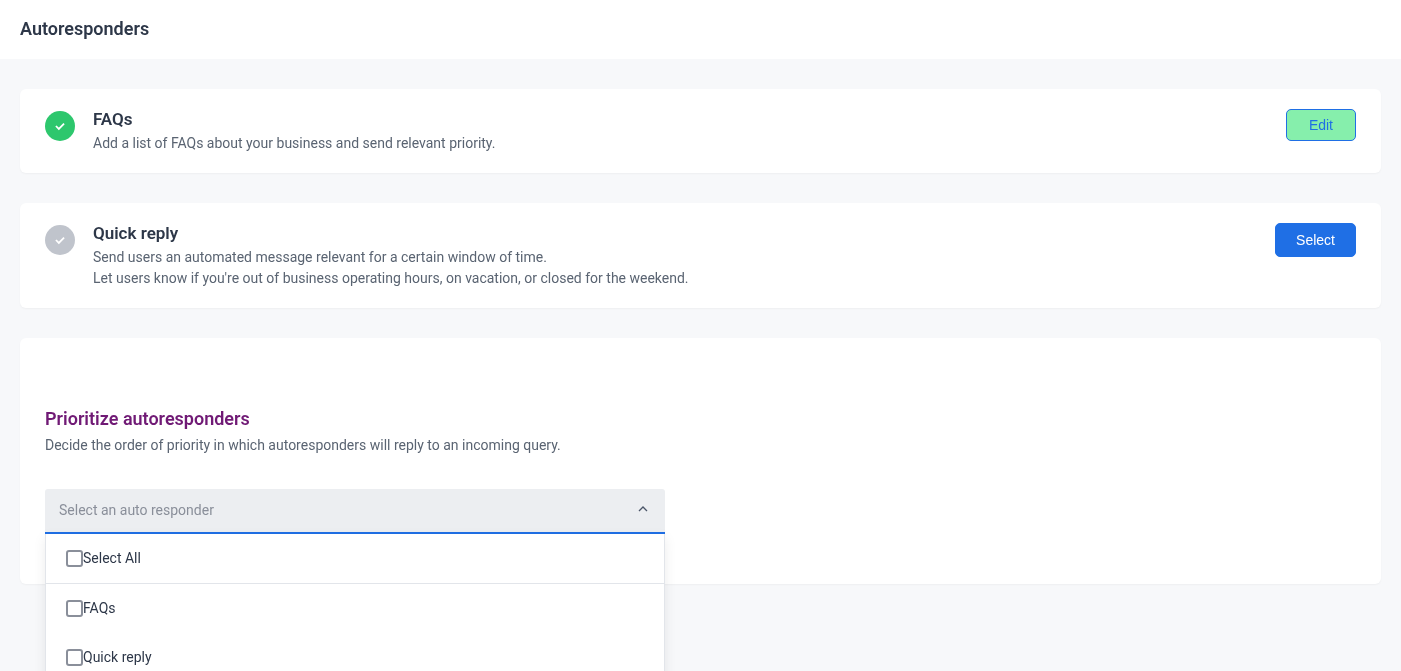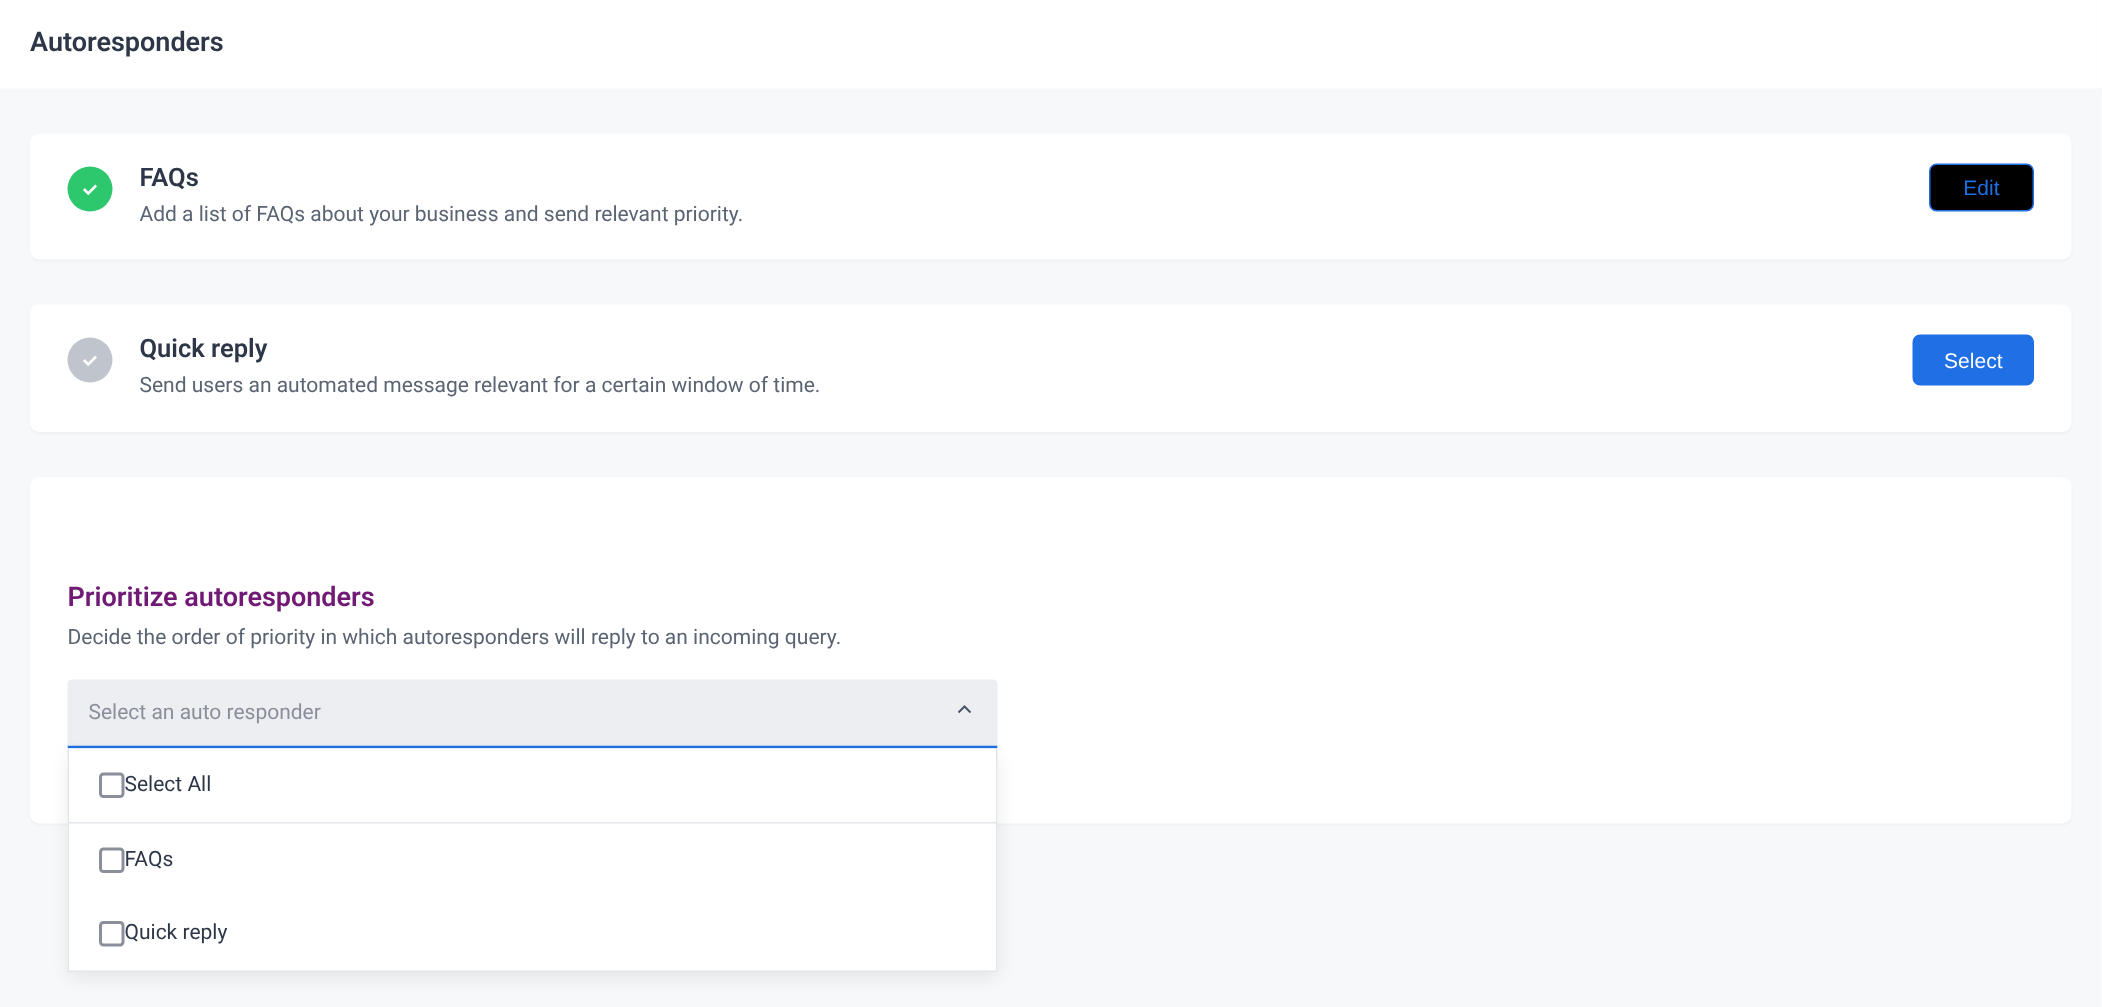--- a/index.html
+++ b/index.html
@@ -78,21 +78,21 @@
     padding: 8px 20px;
     border-radius: 5px;
     cursor: pointer;
     font-weight: 500;
     border: 1px solid transparent;
     background: none;
   }
   .btn-outline {
     border: 1px solid #1f6fe5;
     color: #1f6fe5;
-    background: #000000;
+    background: #86efac;
     padding: 7px 22px;
   }
   .btn-primary {
     background: #1f6fe5;
     color: #ffffff;
     border: 1px solid #1f6fe5;
   }
 
   .prioritize-card {
     background: #ffffff;
@@ -104,21 +104,21 @@
   .prioritize-title {
     font-size: 18px;
     font-weight: 600;
     color: #701a75;
     margin-bottom: 8px;
     margin-top: 40px;
   }
   .prioritize-desc {
     font-size: 14px;
     color: #5a6472;
-    margin-bottom: 20px;
+    margin-bottom: 36px;
   }
   .select-wrap {
     position: relative;
     width: 620px;
   }
   .select-box {
     background: #eceef1;
     border: none;
     border-bottom: 2px solid #1f6fe5;
     border-radius: 3px 3px 0 0;
@@ -194,20 +194,21 @@
   <div class="card">
     <div class="status-circle status-gray">
       <svg viewBox="0 0 24 24">
           <polyline points="5 12 10 17 19 8"></polyline>
         </svg>
     </div>
     <div class="card-body">
       <div class="card-title">Quick reply</div>
       <div class="card-desc">
         <span>Send users an automated message relevant for a certain window of time.</span><br>
+        <span>Let users know if you're out of business operating hours, on vacation, or closed for the weekend.</span>
       </div>
     </div>
     <div class="card-action">
       <button class="btn btn-primary">Select</button>
     </div>
   </div>
 
   <div class="prioritize-card">
     <div class="prioritize-title">Prioritize autoresponders</div>
     <div class="prioritize-desc">Decide the order of priority in which autoresponders will reply to an incoming query.</div>

